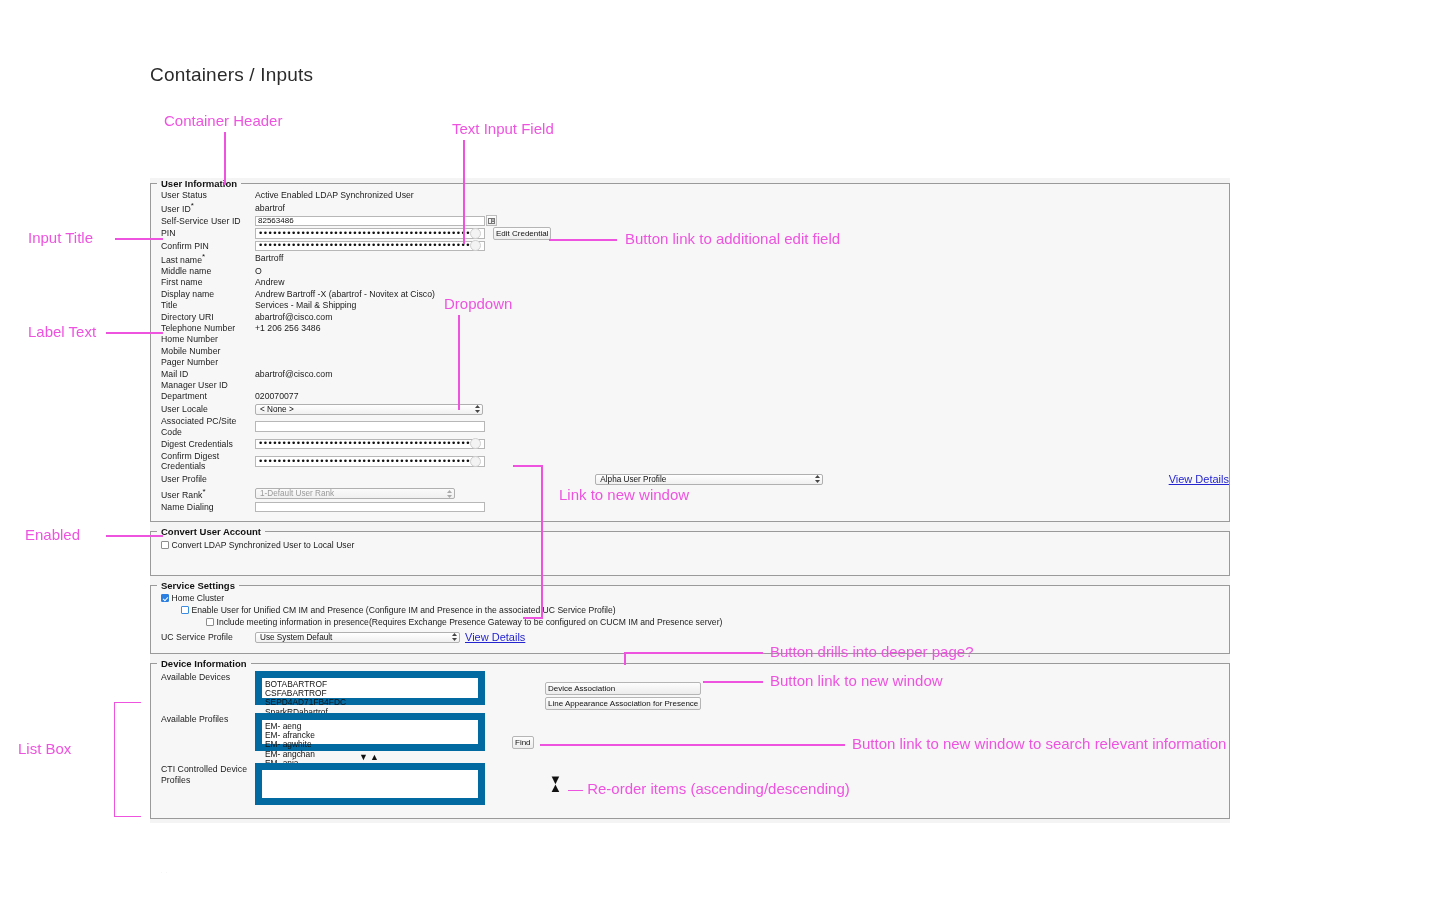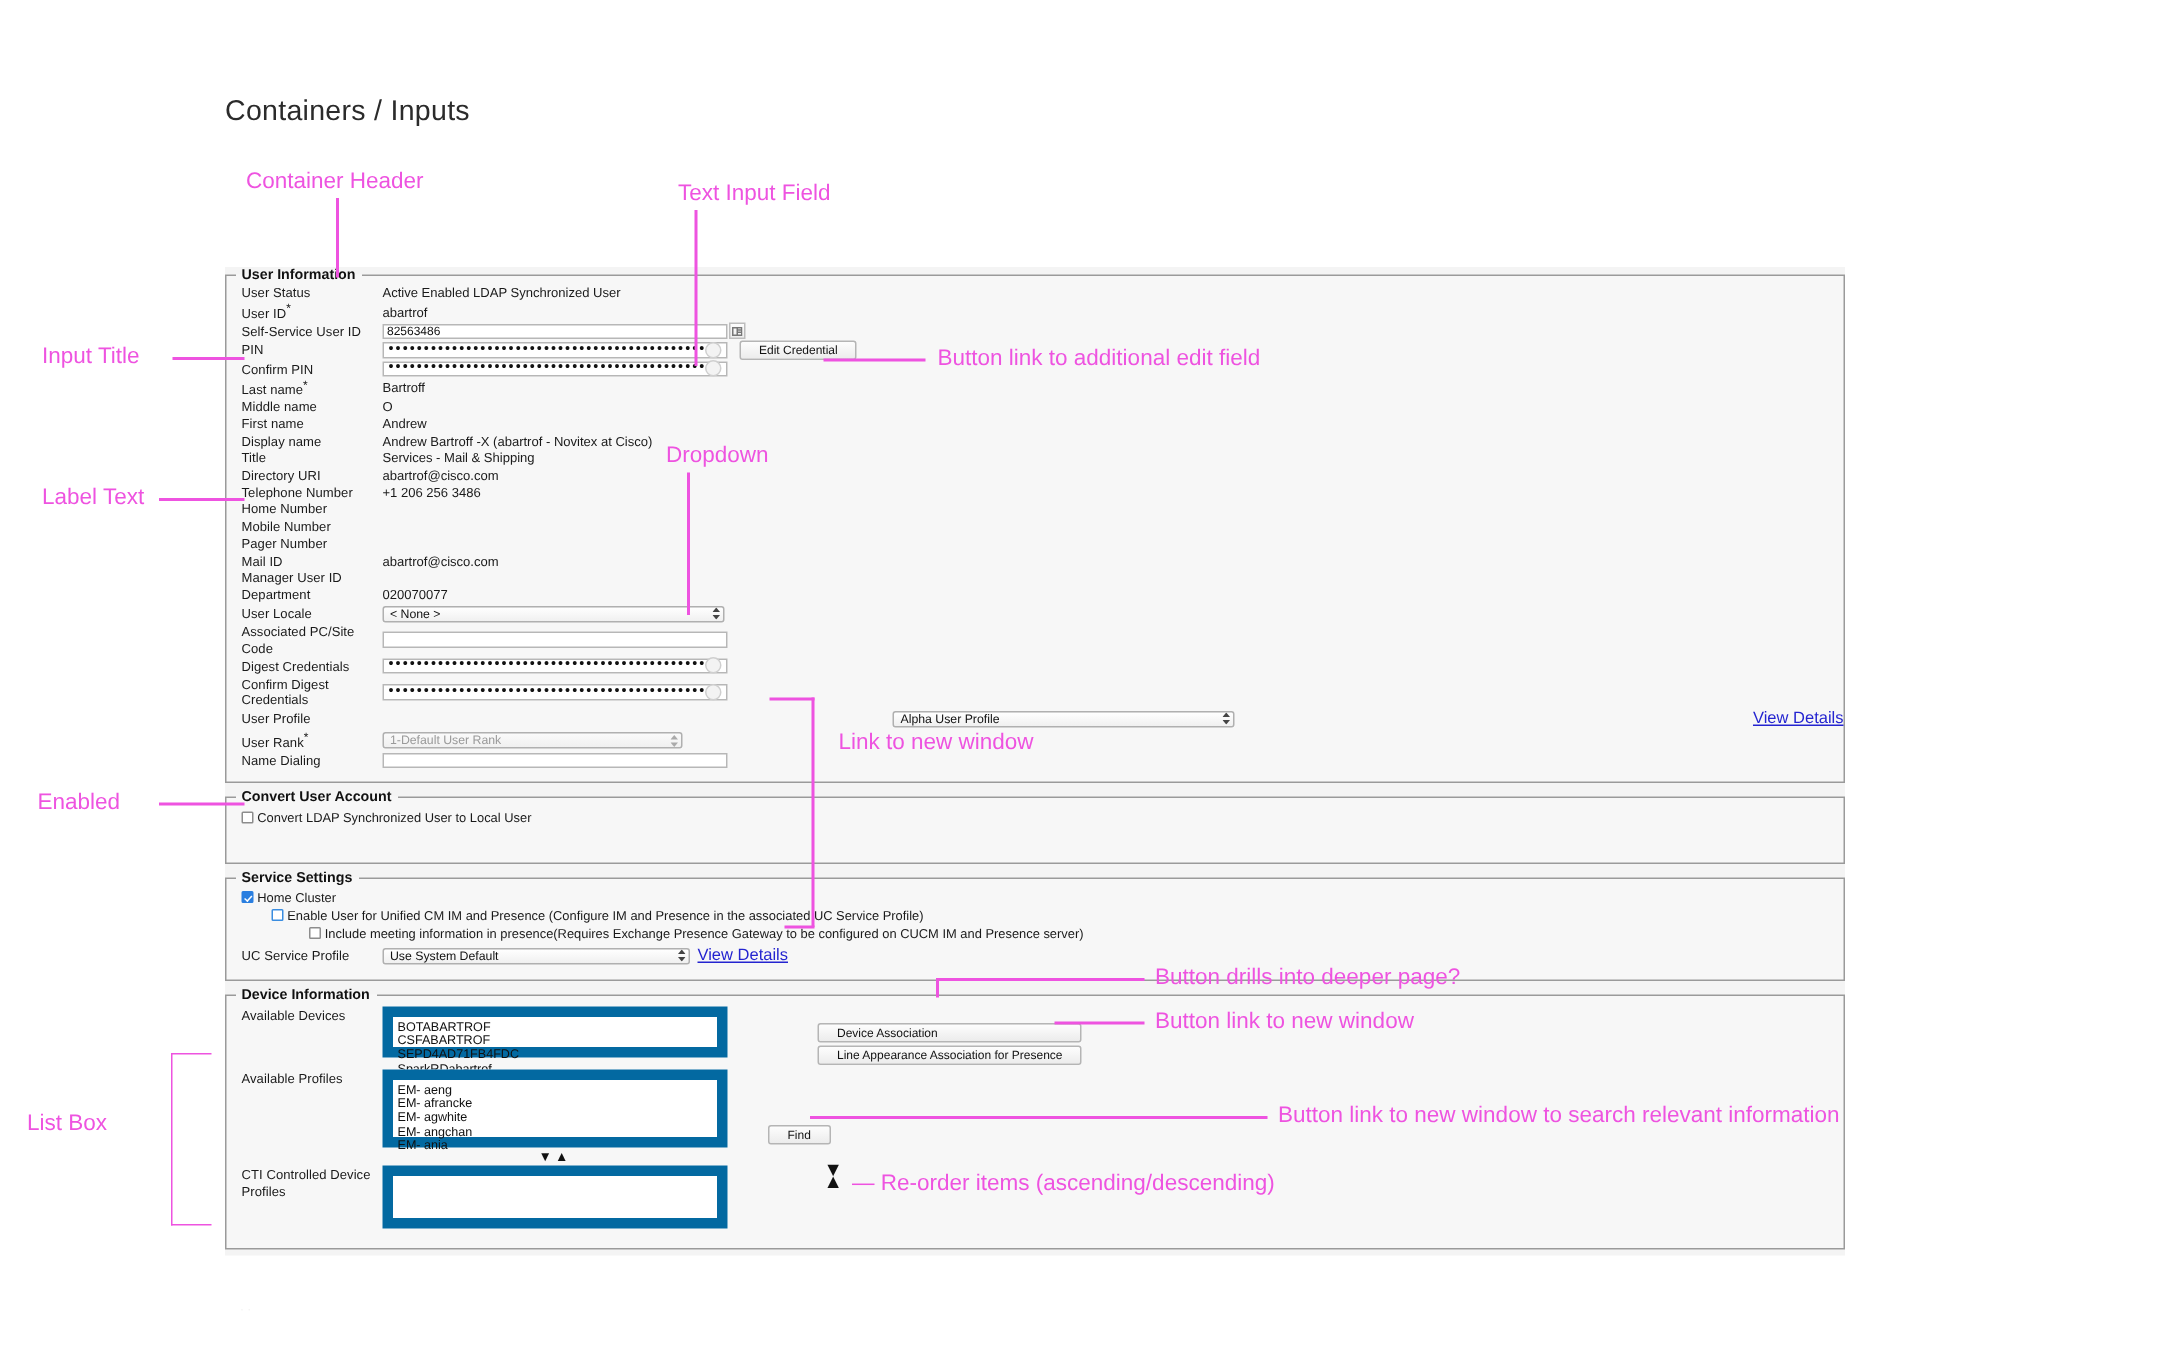--- a/index.html
+++ b/index.html
@@ -64,21 +64,21 @@
     background:linear-gradient(#fdfdfd,#ededed);box-sizing:border-box;
     display:flex;align-items:center;justify-content:center;flex:0 0 11px;
   }
   .spin svg{display:block;}
   .inline-spin{
     width:9px;height:9px;border-radius:50%;border:1px solid #cfcfcf;
     background:#f3f3f3;flex:0 0 9px;margin-left:auto;margin-right:1px;
   }
   .btn-sm{
     border:1px solid #b5b5b5;background:linear-gradient(#fdfdfd,#ececec);
-    font-size:8px;color:#111;padding:1px 12px;line-height:9px;
+    font-size:8px;color:#111;padding:1px 2px;line-height:9px;
     border-radius:2px;white-space:nowrap;display:inline-block;
   }
   select.sel,.sel{
     height:11px;border:1px solid #b0b0b0;border-radius:2px;
     background:linear-gradient(#ffffff,#f0f0f0);
     font-size:8.2px;color:#111;padding:0 12px 0 4px;box-sizing:border-box;
     display:flex;align-items:center;position:relative;
   }
   .sel.dis{color:#9a9a9a;background:linear-gradient(#fafafa,#f0f0f0);}
   .sel .arw{
@@ -351,21 +351,21 @@
       </div>
       <div class="devbtns" style="margin-left:60px;padding-top:11px;">
         <span class="btn-sm">Device Association</span>
         <span class="btn-sm">Line Appearance Association for Presence</span>
       </div>
     </div>
 
     <div class="row" style="align-items:flex-start;margin-top:3px;">
       <div class="lbl" style="padding-top:1px;">Available Profiles</div>
       <div>
-        <div class="listbox" style="height:52px;">
+        <div class="listbox" style="height:38px;">
           <div>EM- aeng</div>
           <div>EM- afrancke</div>
           <div>EM- agwhite</div>
           <div>EM- angchan</div>
           <div>EM- ania</div>
         </div>
         <div class="sorter">
           <span>▼</span><span>▲</span>
         </div>
       </div>

